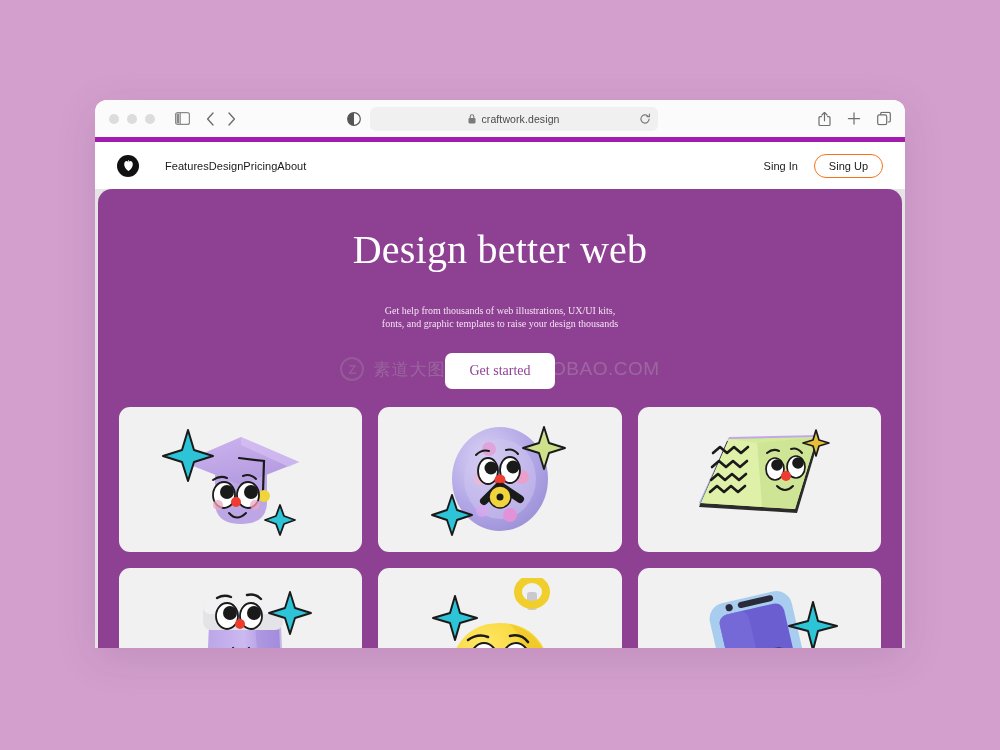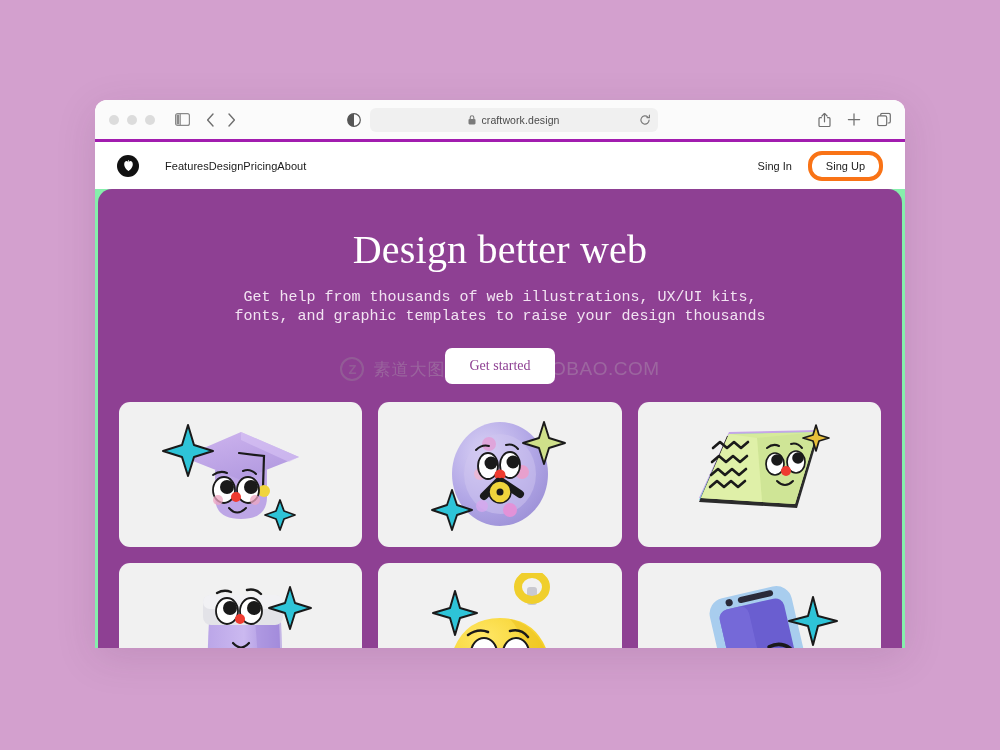--- a/index.html
+++ b/index.html
@@ -21,21 +21,21 @@
     background: #ffffff;
     border-radius: 12px 12px 0 0;
     overflow: hidden;
     box-shadow: 0 10px 40px rgba(80,30,80,.13);
   }
 
   
   #browser-toolbar {
     height: 42px;
     background: #fbfbfb;
-    border-bottom: 3px solid #a21caf;
+    border-bottom: 5px solid #a21caf;
     display: flex;
     align-items: center;
     padding: 0 14px;
     position: relative;
   }
   .traffic-lights { display: flex; gap: 8px; align-items: center; }
   .tl { width: 10px; height: 10px; border-radius: 50%; background: #dcdcdc; }
   .chrome-icon {
     color: #8a8a8a;
     display: inline-flex; align-items: center; justify-content: center;
@@ -90,55 +90,55 @@
     letter-spacing: .05px;
     cursor: pointer;
   }
   #nav-auth {
     position: absolute; right: 22px; top: 50%; transform: translateY(-50%);
     display: flex; align-items: center; gap: 16px;
   }
   #sign-in { font-size: 11px; color: #1a1a1a; cursor: pointer; }
   #sign-up {
     font-size: 11px; color: #1a1a1a;
-    border: 4px solid #f97316;
+    border: 1px solid #f97316;
     border-radius: 14px;
     padding: 5px 14px;
     background: #fff;
     cursor: pointer;
   }
 
   
   #page-body {
     padding: 0 3px;
-    background: #86efac;
+    background: #e5e5e5;
     height: calc(100% - 89px);
     overflow: hidden;
   }
   #hero {
     background: #8e4093;
     border-radius: 14px 14px 0 0;
     padding: 40px 20px 0;
     text-align: center;
     position: relative;
   }
   #hero-title {
     font-family: "Liberation Serif", serif;
     font-size: 40px;
     color: #ffffff;
     font-weight: 400;
     letter-spacing: .2px;
     line-height: 1.05;
   }
   #hero-subtitle {
-    font-family: Liberation Mono, monospace;
-    font-size: 15px;
+    font-family: Liberation Serif, serif;
+    font-size: 10px;
     color: #f2e3f2;
     line-height: 1.28;
-    margin-top: 17px;
+    margin-top: 34px;
   }
   #cta-wrap { margin-top: 22px; display: flex; justify-content: center; }
   #get-started-button {
     background: #ffffff;
     color: #8e4093;
     font-family: "Liberation Serif", serif;
     font-size: 14px;
     border: none;
     border-radius: 7px;
     padding: 10px 24px;

